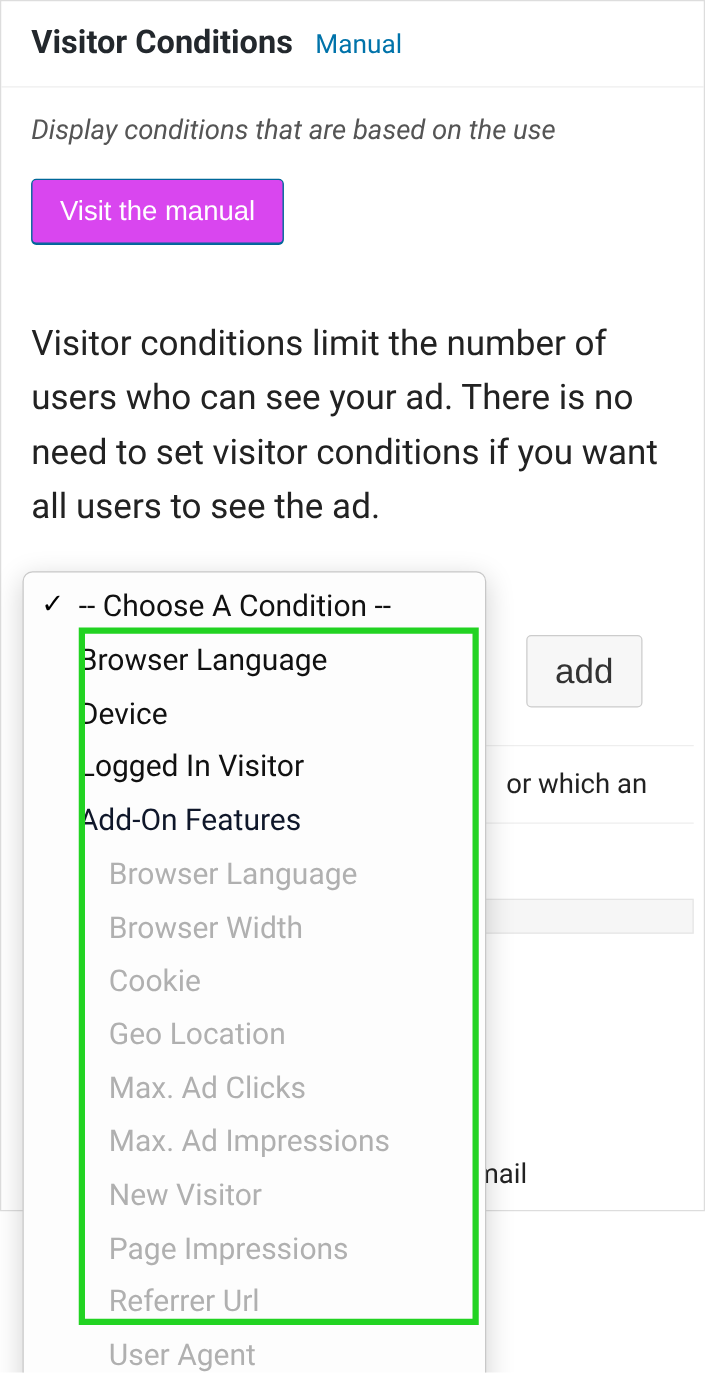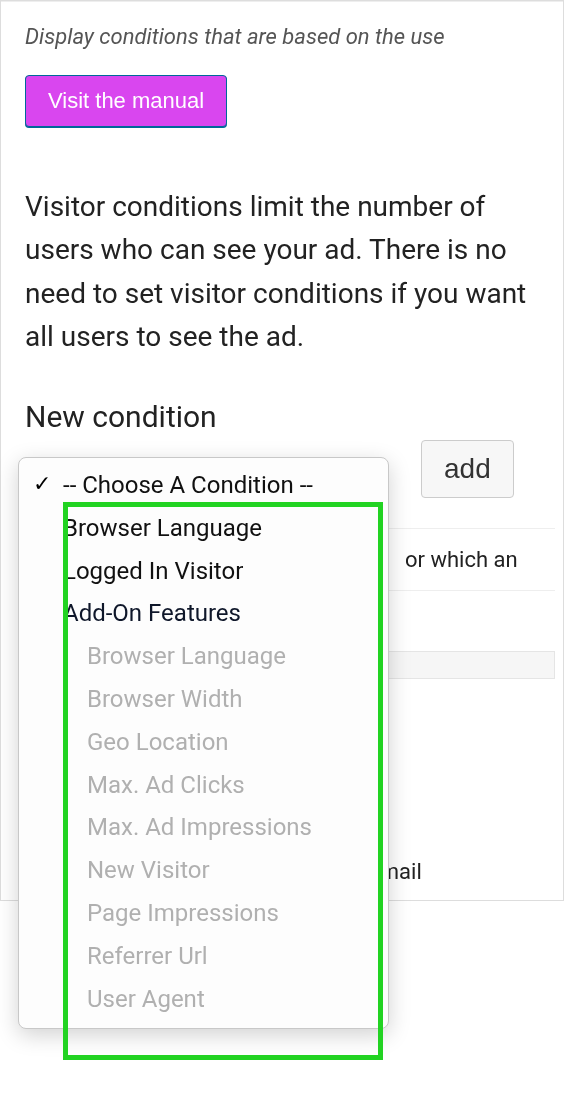--- a/index.html
+++ b/index.html
@@ -167,20 +167,24 @@
       width: 320px;
       height: 558px;
       border: 5px solid #22d322;
       pointer-events: none;
     }
   </style>
 </head>
 <body>
 
 <div class="panel">
+  <div class="panel-header">
+    <span class="panel-title">Visitor Conditions</span>
+    <a class="manual-link">Manual</a>
+  </div>
   <div class="panel-body">
     <div class="intro-text">Display conditions that are based on the use</div>
     <button class="primary-button">Visit the manual</button>
     <div class="desc-text">Visitor conditions limit the number of users who can see your ad. There is no need to set visitor conditions if you want all users to see the ad.</div>
     <div class="new-cond-label">New condition</div>
     <div class="controls-row">
       <button class="add-button">add</button>
     </div>
     <div class="or-row">
       <span class="indent"></span><span>or which an</span>
@@ -193,24 +197,26 @@
       <div class="bullet-line indent2"><span>ick On You</span></div>
       <div class="bullet-line indent2"><span>s</span></div>
       <div class="bullet-line indent2"><span>Share Reports Via Link Or Email</span></div>
     </div>
   </div>
 </div>
 
 <div class="dropdown">
   <div class="dropdown-option selected">-- Choose A Condition --</div>
   <div class="dropdown-option">Browser Language</div>
+  <div class="dropdown-option">Device</div>
   <div class="dropdown-option">Logged In Visitor</div>
   <div class="dropdown-option group-label">Add-On Features</div>
   <div class="dropdown-option sub">Browser Language</div>
   <div class="dropdown-option sub">Browser Width</div>
+  <div class="dropdown-option sub">Cookie</div>
   <div class="dropdown-option sub">Geo Location</div>
   <div class="dropdown-option sub">Max. Ad Clicks</div>
   <div class="dropdown-option sub">Max. Ad Impressions</div>
   <div class="dropdown-option sub">New Visitor</div>
   <div class="dropdown-option sub">Page Impressions</div>
   <div class="dropdown-option sub">Referrer Url</div>
   <div class="dropdown-option sub">User Agent</div>
 
   <div class="highlight-box"></div>
 </div>

